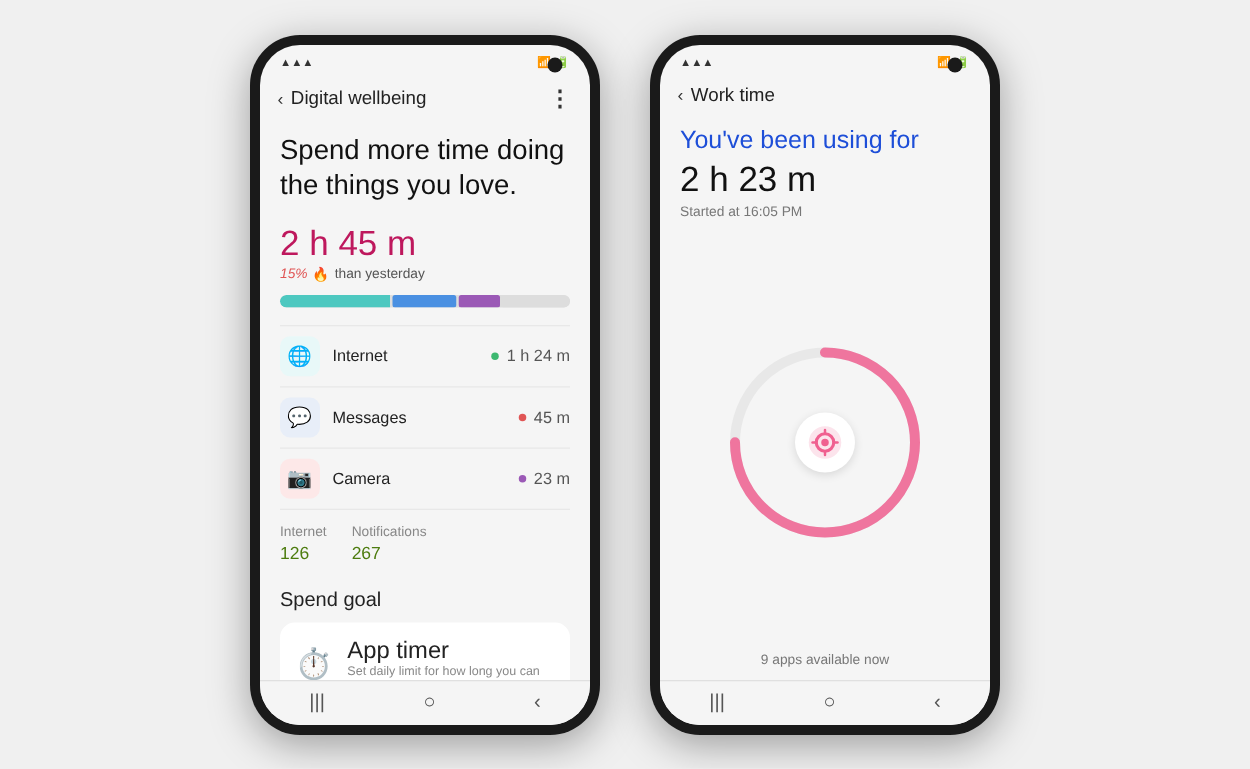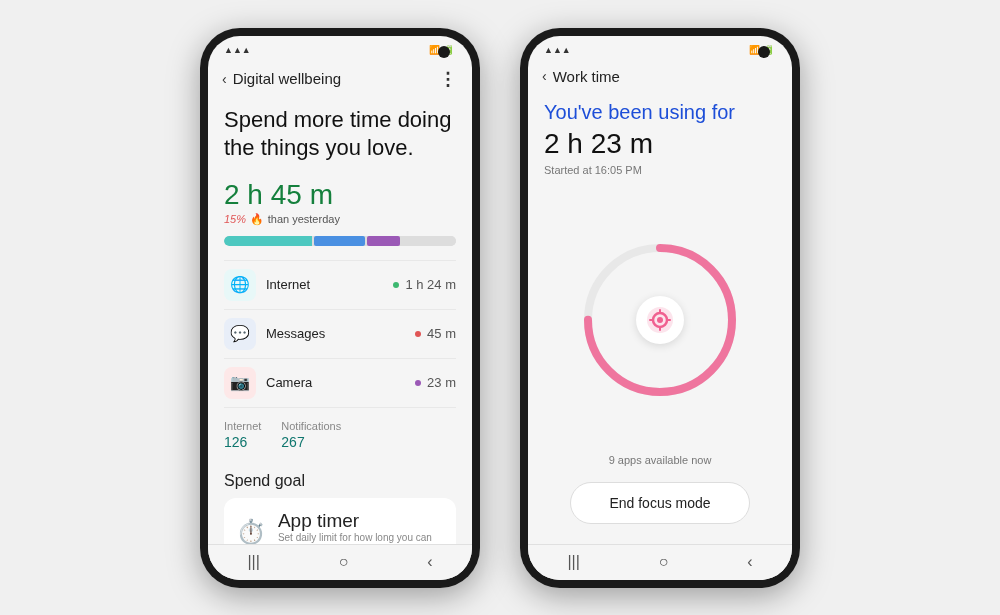--- a/index.html
+++ b/index.html
@@ -106,21 +106,21 @@
     .headline {
       font-size: 22px;
       font-weight: 300;
       color: #111;
       line-height: 1.3;
       margin-bottom: 16px;
     }
     .time-big {
       font-size: 28px;
       font-weight: 300;
-      color: #15803d;
+      color: #be185d;
       margin-bottom: 2px;
     }
     .time-sub {
       font-size: 11px;
       color: #555;
       display: flex;
       align-items: center;
       gap: 4px;
       margin-bottom: 10px;
     }
@@ -189,21 +189,21 @@
       display: flex;
       flex-direction: column;
       gap: 2px;
     }
     .stat-label {
       font-size: 11px;
       color: #888;
     }
     .stat-value {
       font-size: 14px;
-      color: #0f766e;
+      color: #4d7c0f;
       font-weight: 400;
     }
 
     
     .section-heading {
       font-size: 16px;
       color: #222;
       font-weight: 400;
       margin: 10px 0 8px;
     }
@@ -449,21 +449,20 @@
             <path d="M14 4 L14 7" stroke="#f06090" stroke-width="2" stroke-linecap="round"></path>
             <path d="M14 21 L14 24" stroke="#f06090" stroke-width="2" stroke-linecap="round"></path>
             <path d="M4 14 L7 14" stroke="#f06090" stroke-width="2" stroke-linecap="round"></path>
             <path d="M21 14 L24 14" stroke="#f06090" stroke-width="2" stroke-linecap="round"></path>
           </svg>
         </div>
       </div>
 
       <div class="apps-available">9 apps available now</div>
 
-      <button class="end-focus-btn">End focus mode</button>
     </div>
 
     <div class="bottom-nav">
       <span>|||</span>
       <span>○</span>
       <span>‹</span>
     </div>
   </div>
 </div>
 

